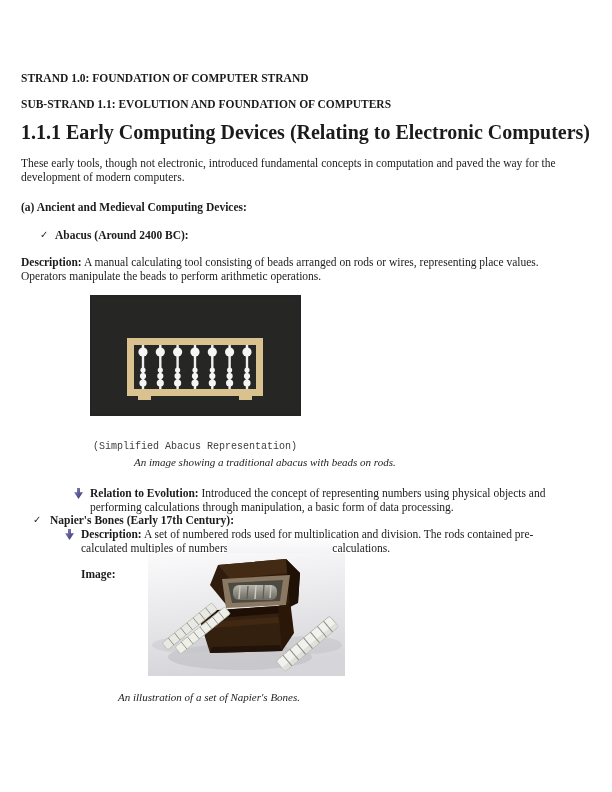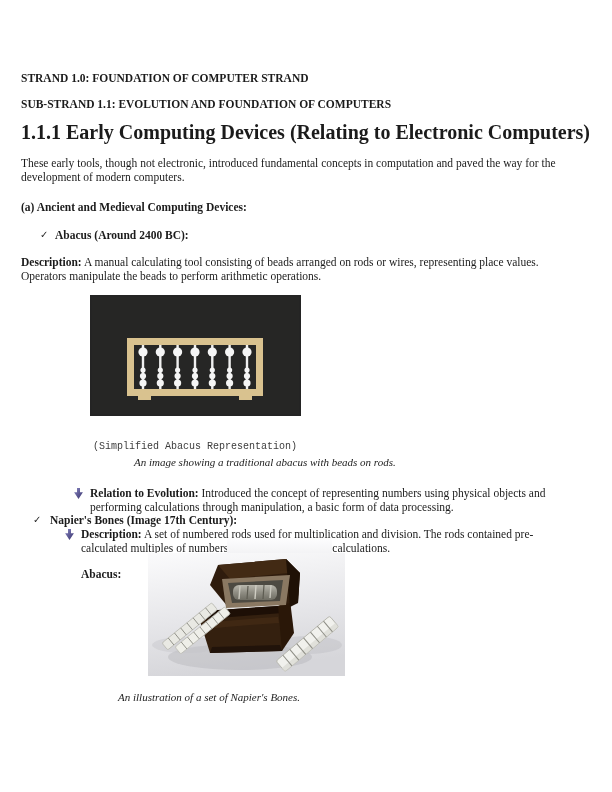--- a/index.html
+++ b/index.html
@@ -162,38 +162,38 @@
     </defs>
     <path d="M3,0 h3 v4.2 h2.9 L4.5,11 L0.1,4.2 H3 Z" fill="url(#ag1)"></path>
   </svg>
   <div class="line" id="relation-l1">
     <span class="b">Relation to Evolution:</span>
     <span>Introduced the concept of representing numbers using physical objects and</span>
   </div>
   <div class="line" id="relation-l2">performing calculations through manipulation, a basic form of data processing.</div>
 
   <div class="check" id="napier-check">✓</div>
-  <div class="line" id="napier-title">Napier's Bones (Image 17th Century):</div>
+  <div class="line" id="napier-title">Napier's Bones (Early 17th Century):</div>
 
   <svg class="bullet-arrow" id="napier-desc-bullet" viewBox="0 0 9 11" xmlns="http://www.w3.org/2000/svg">
     <defs>
       <linearGradient id="ag2" x1="0" y1="0" x2="1" y2="1">
         <stop offset="0" stop-color="#8a88c2"></stop>
           <stop offset="1" stop-color="#35306b"></stop>
       </linearGradient>
     </defs>
     <path d="M3,0 h3 v4.2 h2.9 L4.5,11 L0.1,4.2 H3 Z" fill="url(#ag2)"></path>
   </svg>
   <div class="line" id="napier-desc-l1">
     <span class="b">Description:</span>
     <span>A set of numbered rods used for multiplication and division. The rods contained pre-</span>
   </div>
   <div class="line" id="napier-desc-l2">calculated multiples of numbers, simplifying complex calculations.</div>
 
-  <div class="line" id="napier-image-label">Abacus:</div>
+  <div class="line" id="napier-image-label">Image:</div>
 
   <div id="photo-top-patch"></div>
 
   <svg id="napier-photo" viewBox="0 0 197 123" xmlns="http://www.w3.org/2000/svg">
     <defs>
       <linearGradient id="pbg" x1="0" y1="0" x2="0.2" y2="1">
         <stop offset="0" stop-color="#fbfbfc"></stop>
         <stop offset="0.55" stop-color="#e7e7ea"></stop>
         <stop offset="1" stop-color="#d6d6da"></stop>
       </linearGradient>

